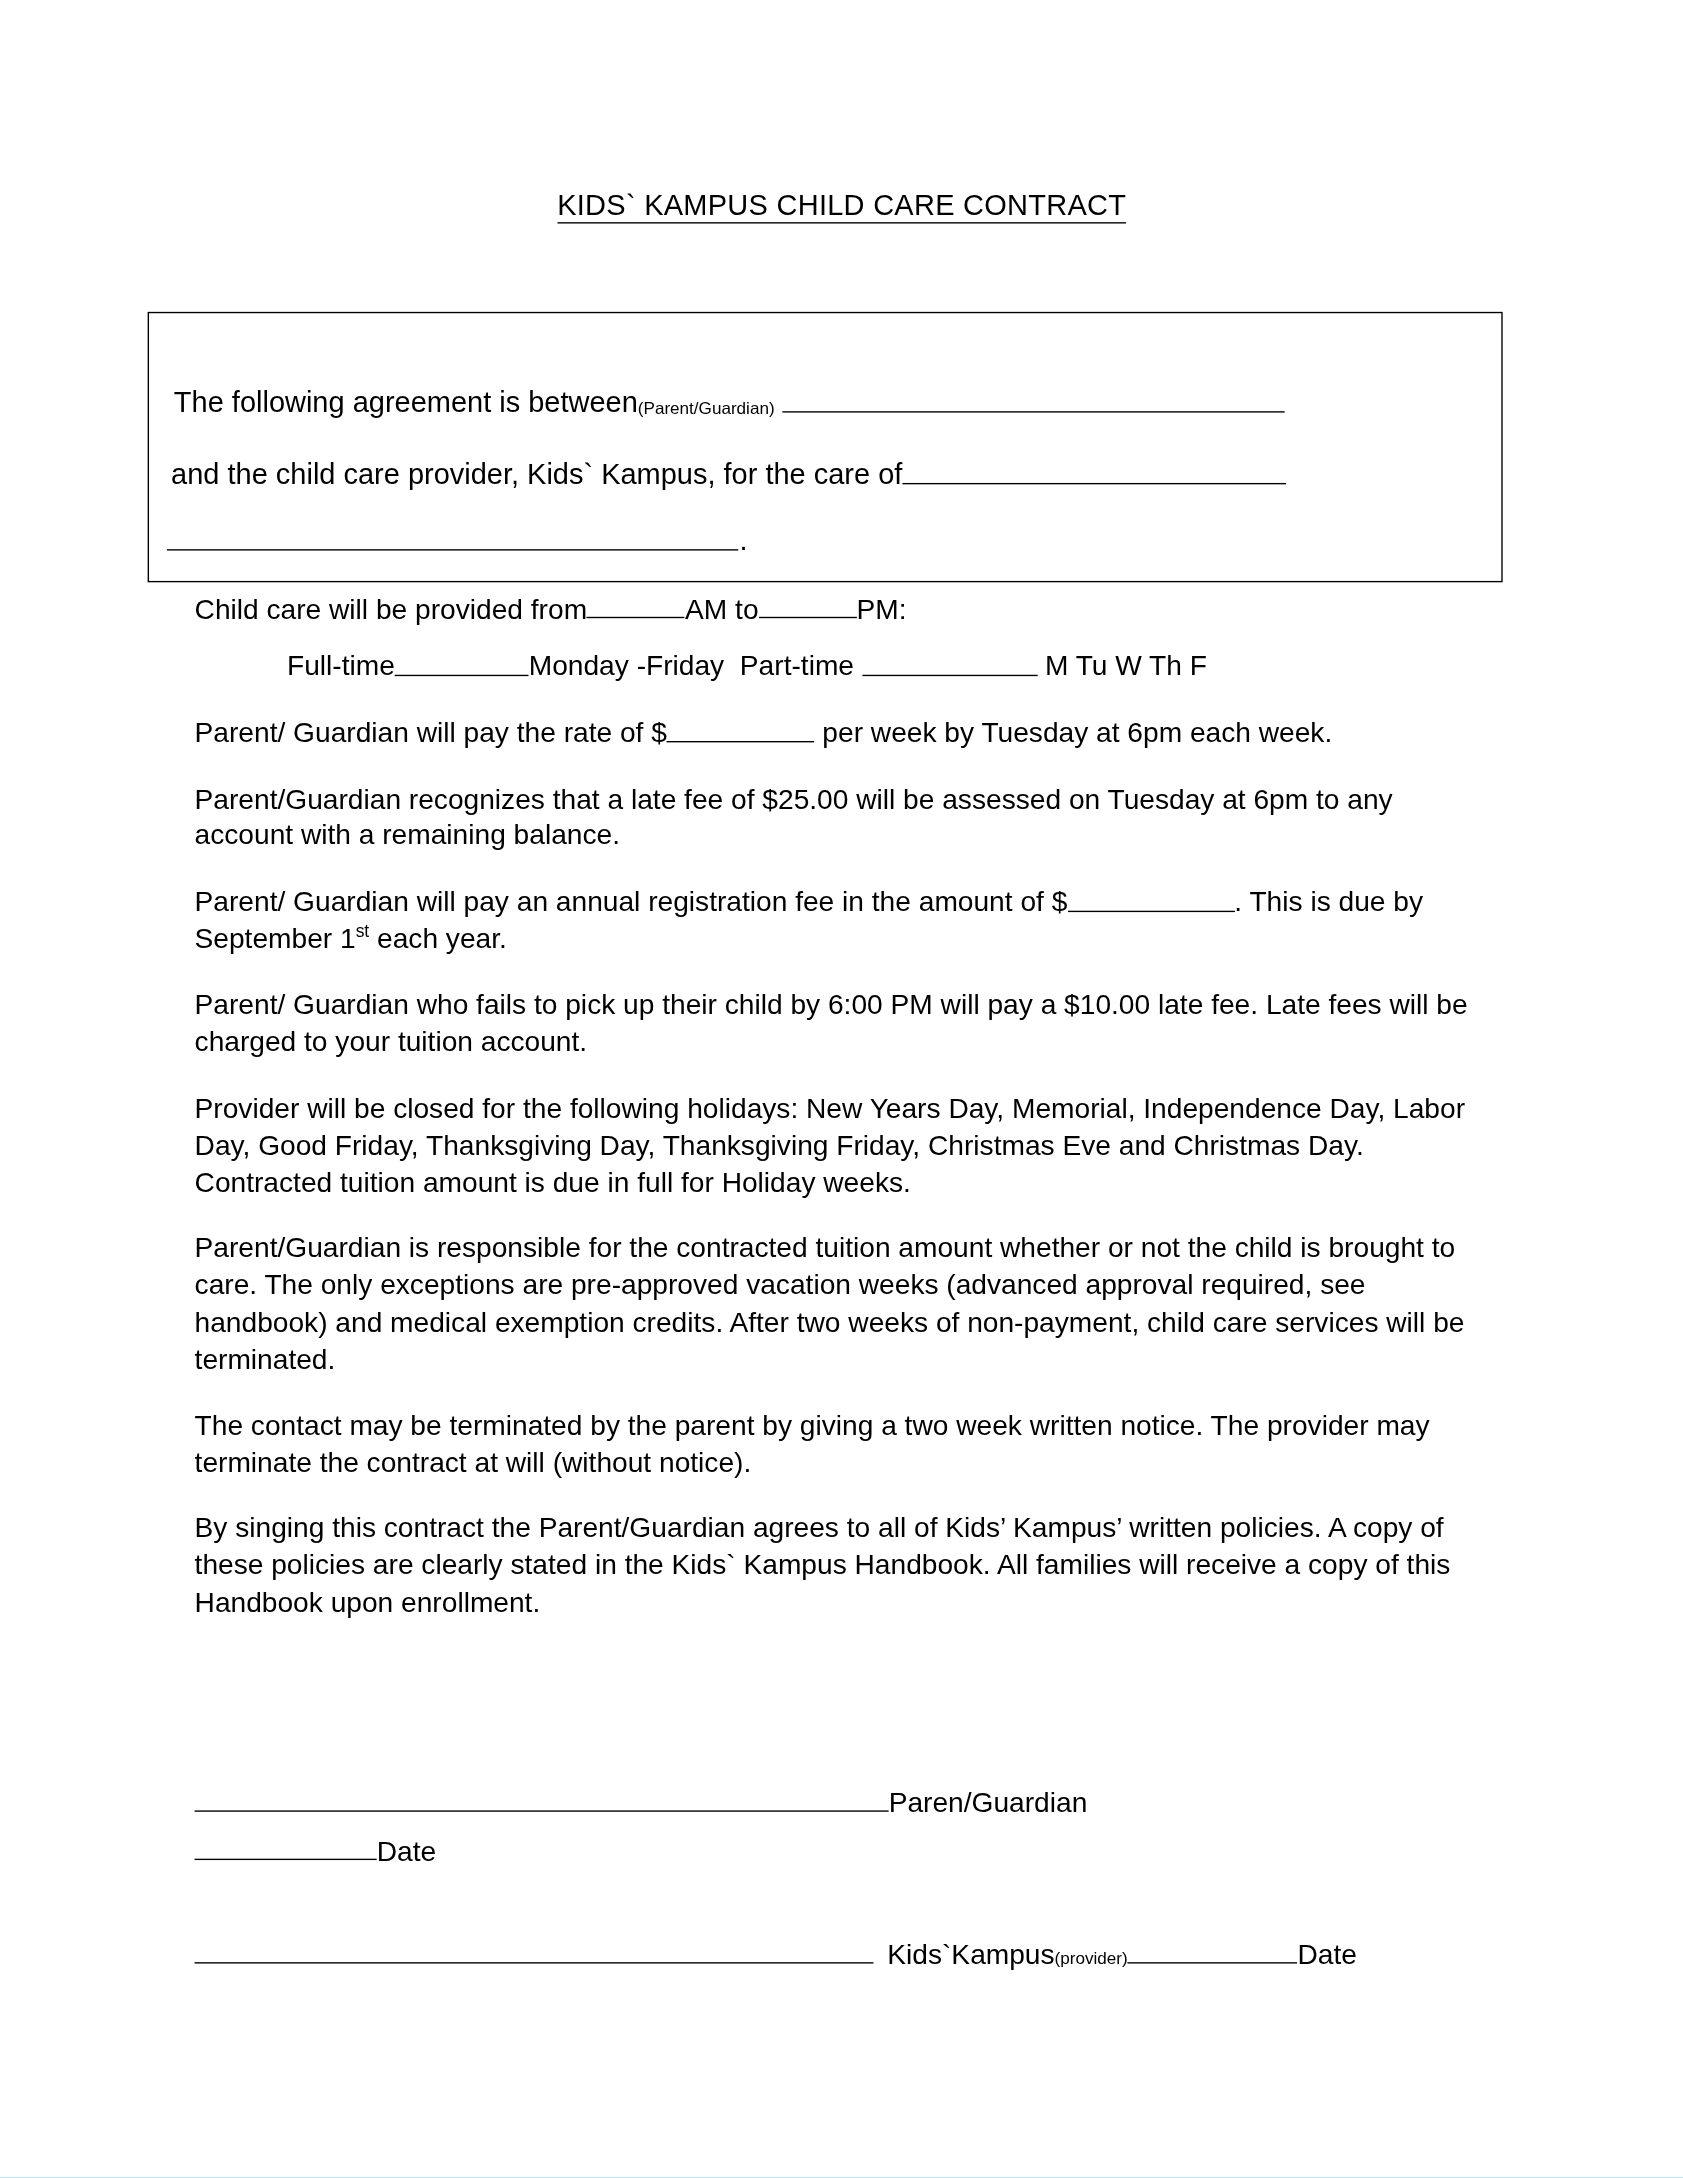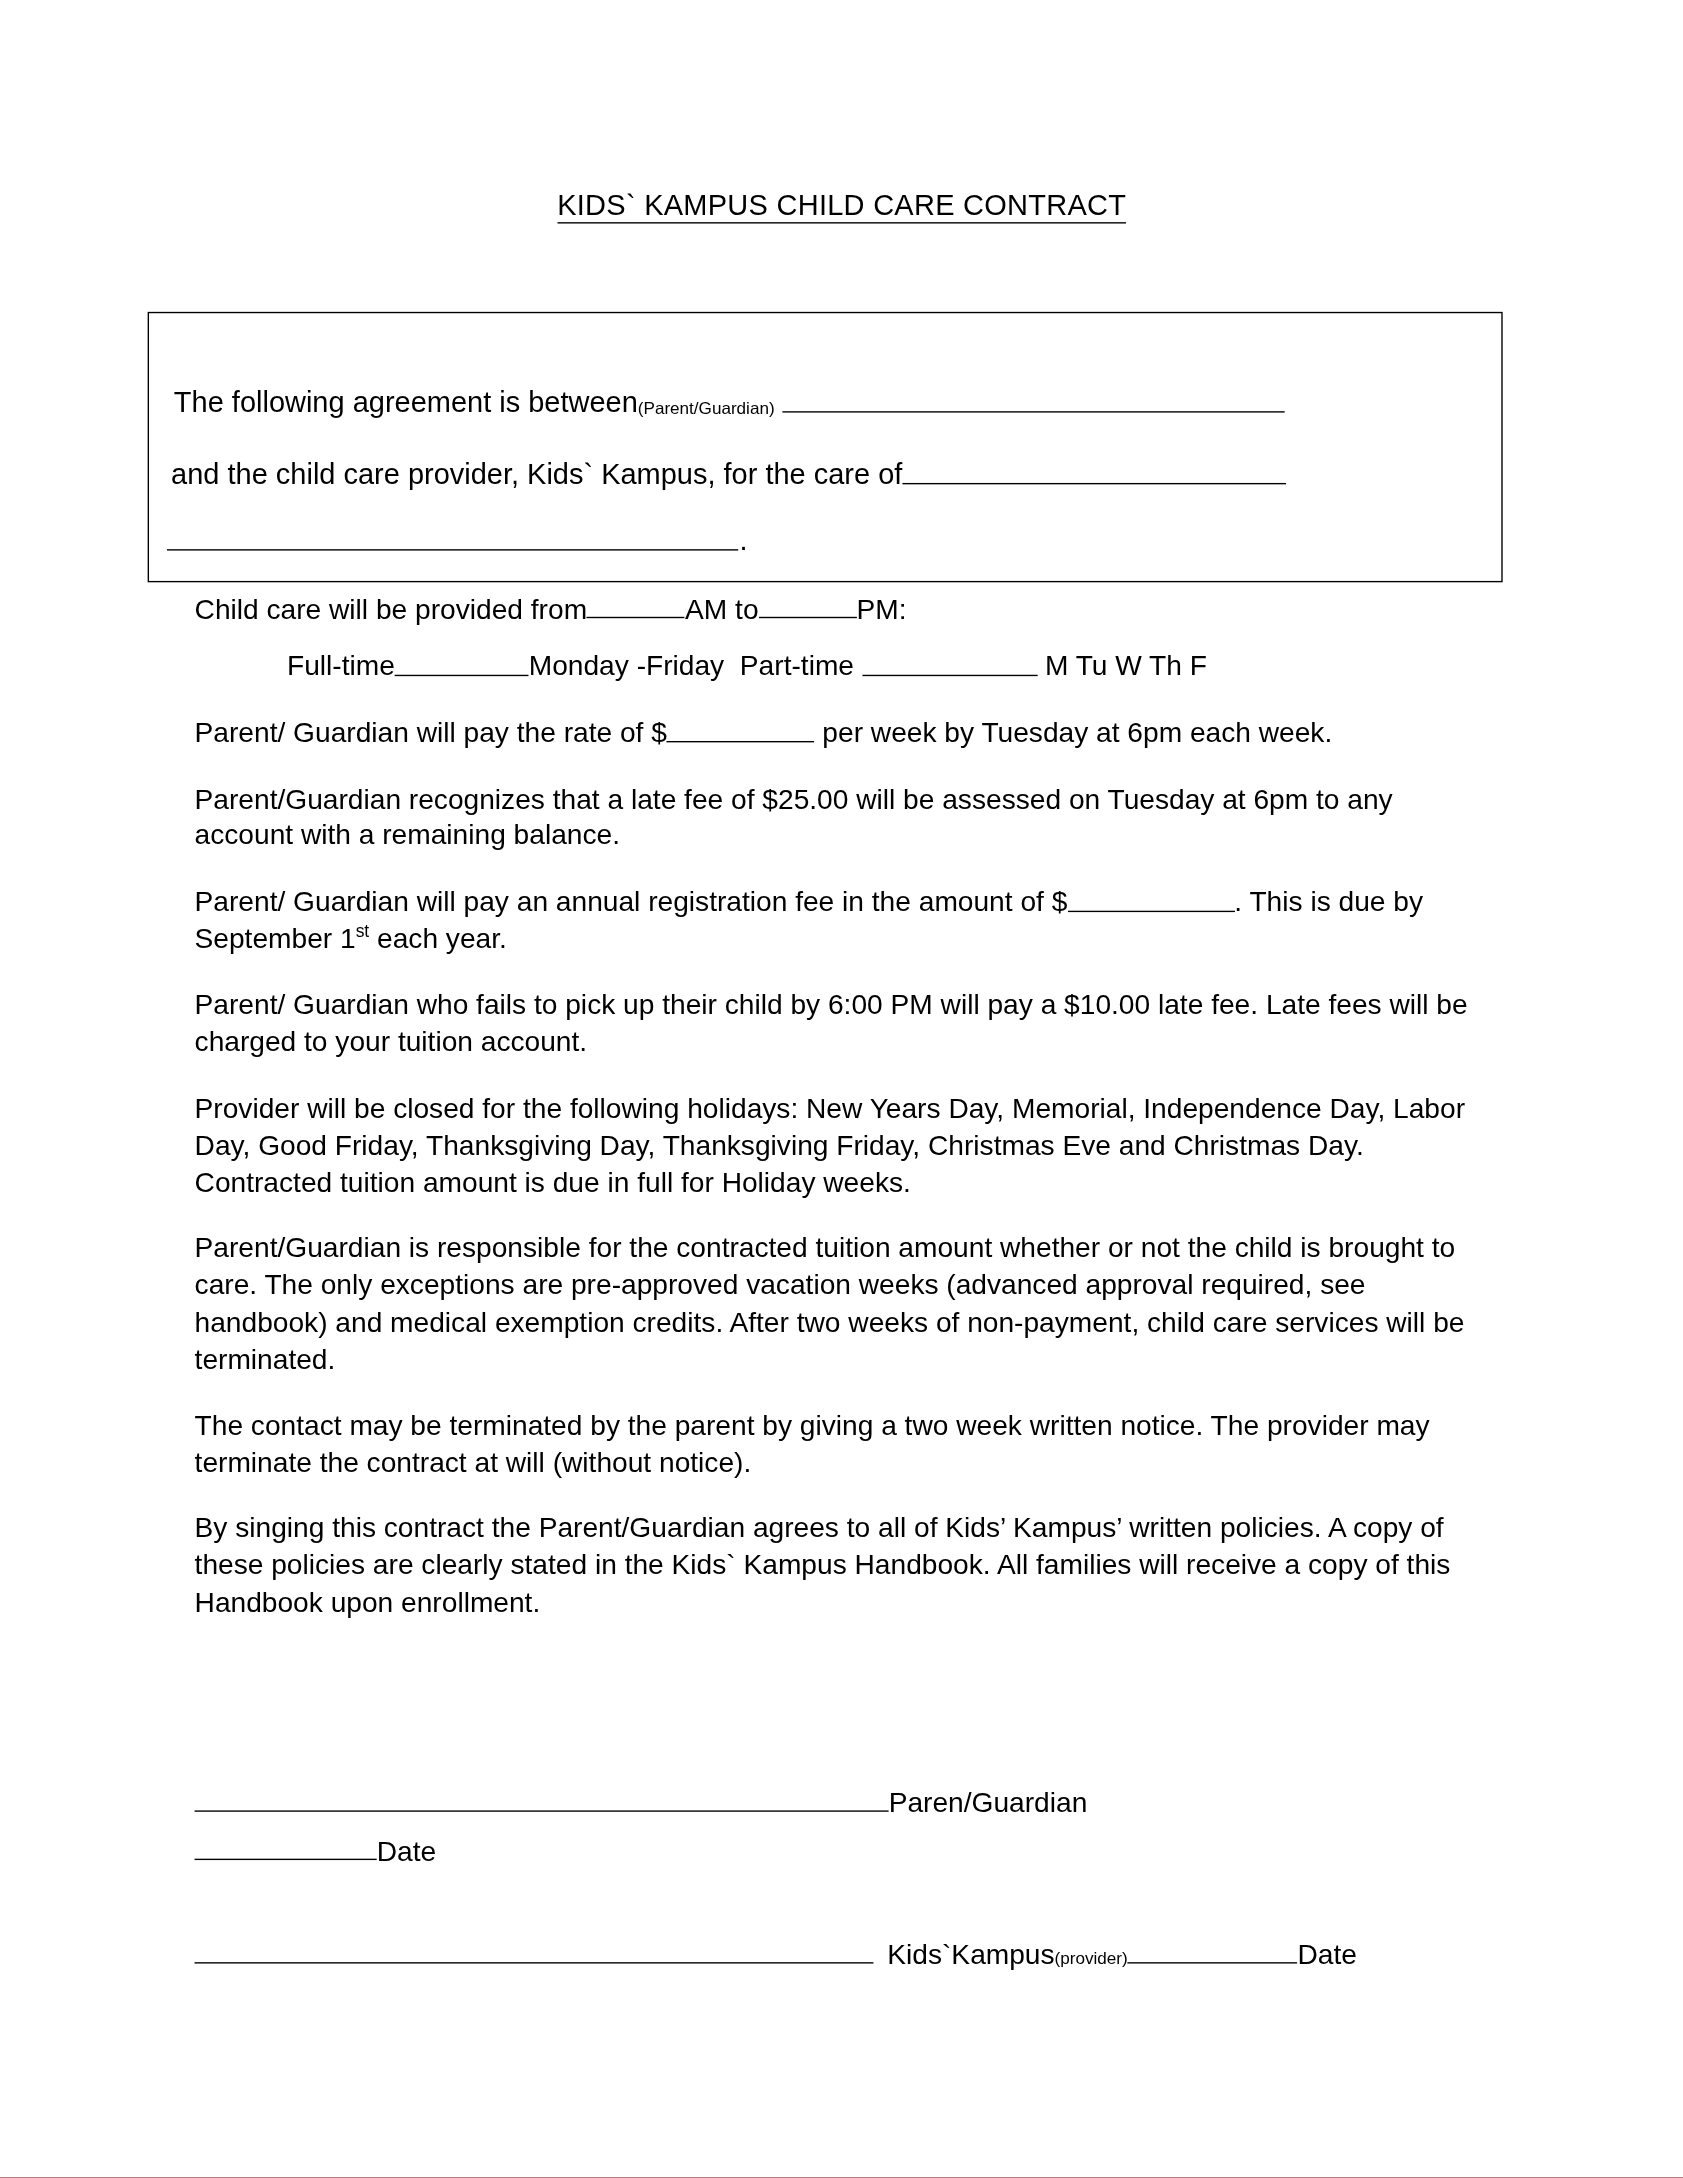--- a/index.html
+++ b/index.html
@@ -14,21 +14,21 @@
     font-family: "Liberation Sans", sans-serif;
     color: #000000;
     -webkit-font-smoothing: antialiased;
   }
 
   .page {
     position: absolute;
     left: 0; top: 0;
     width: 1683px;
     height: 2178px;
-    background: #7f1d1d;
+    background: #7dd3fc;
     overflow: hidden;
   }
 
   
   .sheet {
     position: absolute;
     left: 0;
     top: 0;
     width: 1220px;
     height: 1578px;

